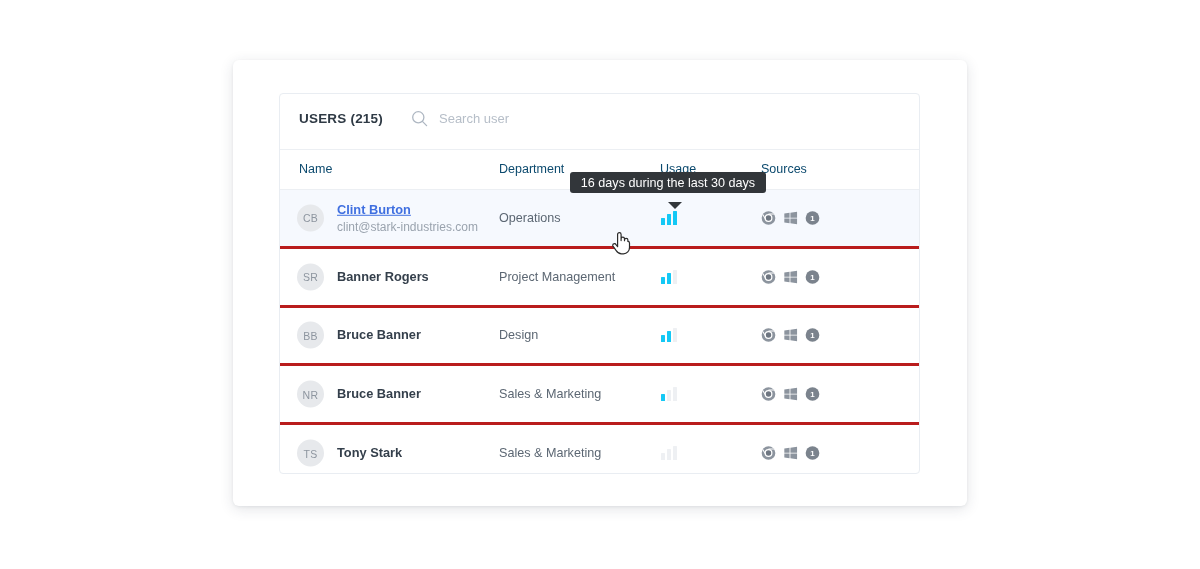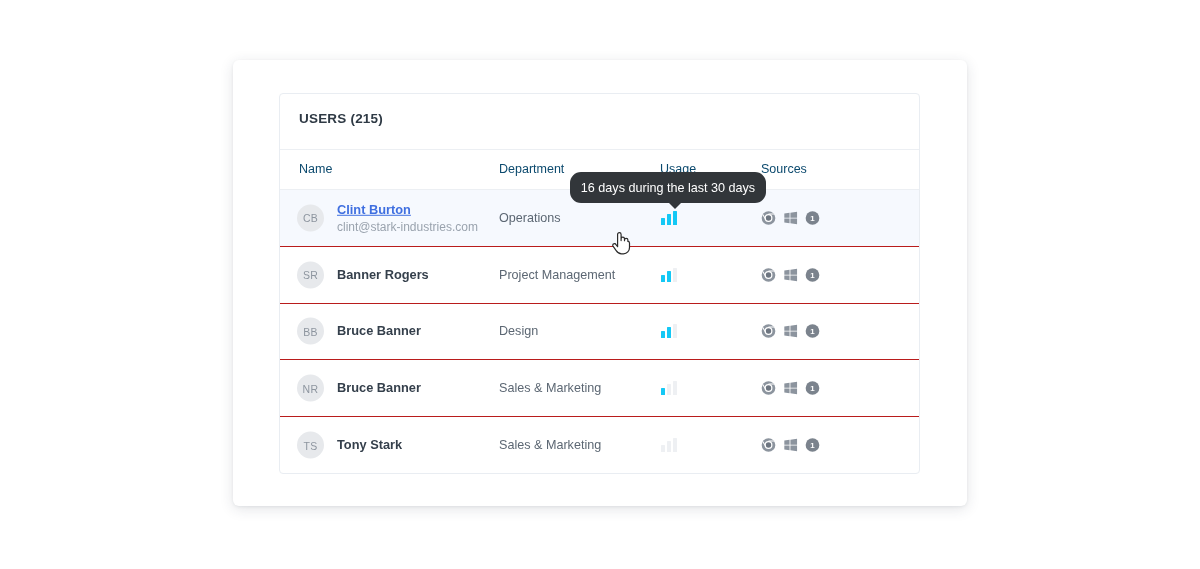--- a/index.html
+++ b/index.html
@@ -105,21 +105,21 @@
   }
   .ch-name  { left: 19px; }
   .ch-dept  { left: 219px; }
   .ch-usage { left: 380px; }
   .ch-src   { left: 481px; text-align: right; }
 
   
   .row {
     position: relative;
     height: 55.8px;
-    border-bottom: 1px solid #b91c1c;
+    border-bottom: 3px solid #b91c1c;
   }
   .row:last-child { border-bottom: none; }
   .row.active { background: #f6f9fe; }
 
   .avatar {
     position: absolute;
     left: 17px;
     top: 50%;
     transform: translateY(-50%);
     width: 27px;
@@ -195,23 +195,23 @@
     gap: 7px;
   }
   .src-ico { width: 15px; height: 15px; display: block; flex: none; }
 
   
   .tooltip {
     position: absolute;
     left: 570px;
     top: 172px;
     width: 196px;
-    height: 31px;
+    height: 21px;
     background: #32363a;
-    border-radius: 11px;
+    border-radius: 3px;
     color: #ffffff;
     font-size: 12.6px;
     display: flex;
     align-items: center;
     justify-content: center;
     white-space: nowrap;
   }
   .tooltip-arrow {
     position: absolute;
     left: 668px;
@@ -237,20 +237,27 @@
 
 <div class="stage">
 
   <div class="panel">
 
     <div class="card">
 
       <div class="card-head">
         <div class="users-title">USERS (215)</div>
 
+        <div class="search-wrap">
+          <svg class="search-icon" viewBox="0 0 17 17" fill="none">
+            <circle cx="7.3" cy="7.3" r="5.6" stroke="currentColor" stroke-width="1.3"></circle>
+            <line x1="11.4" y1="11.4" x2="15.6" y2="15.6" stroke="currentColor" stroke-width="1.3" stroke-linecap="round"></line>
+          </svg>
+          <input class="search-input" type="text" placeholder="Search user" style="">
+        </div>
       </div>
 
       <div class="col-head">
         <span class="ch-name">Name</span>
         <span class="ch-dept">Department</span>
         <span class="ch-usage">Usage</span>
         <span class="ch-src">Sources</span>
       </div>
 
       <div id="rows">

